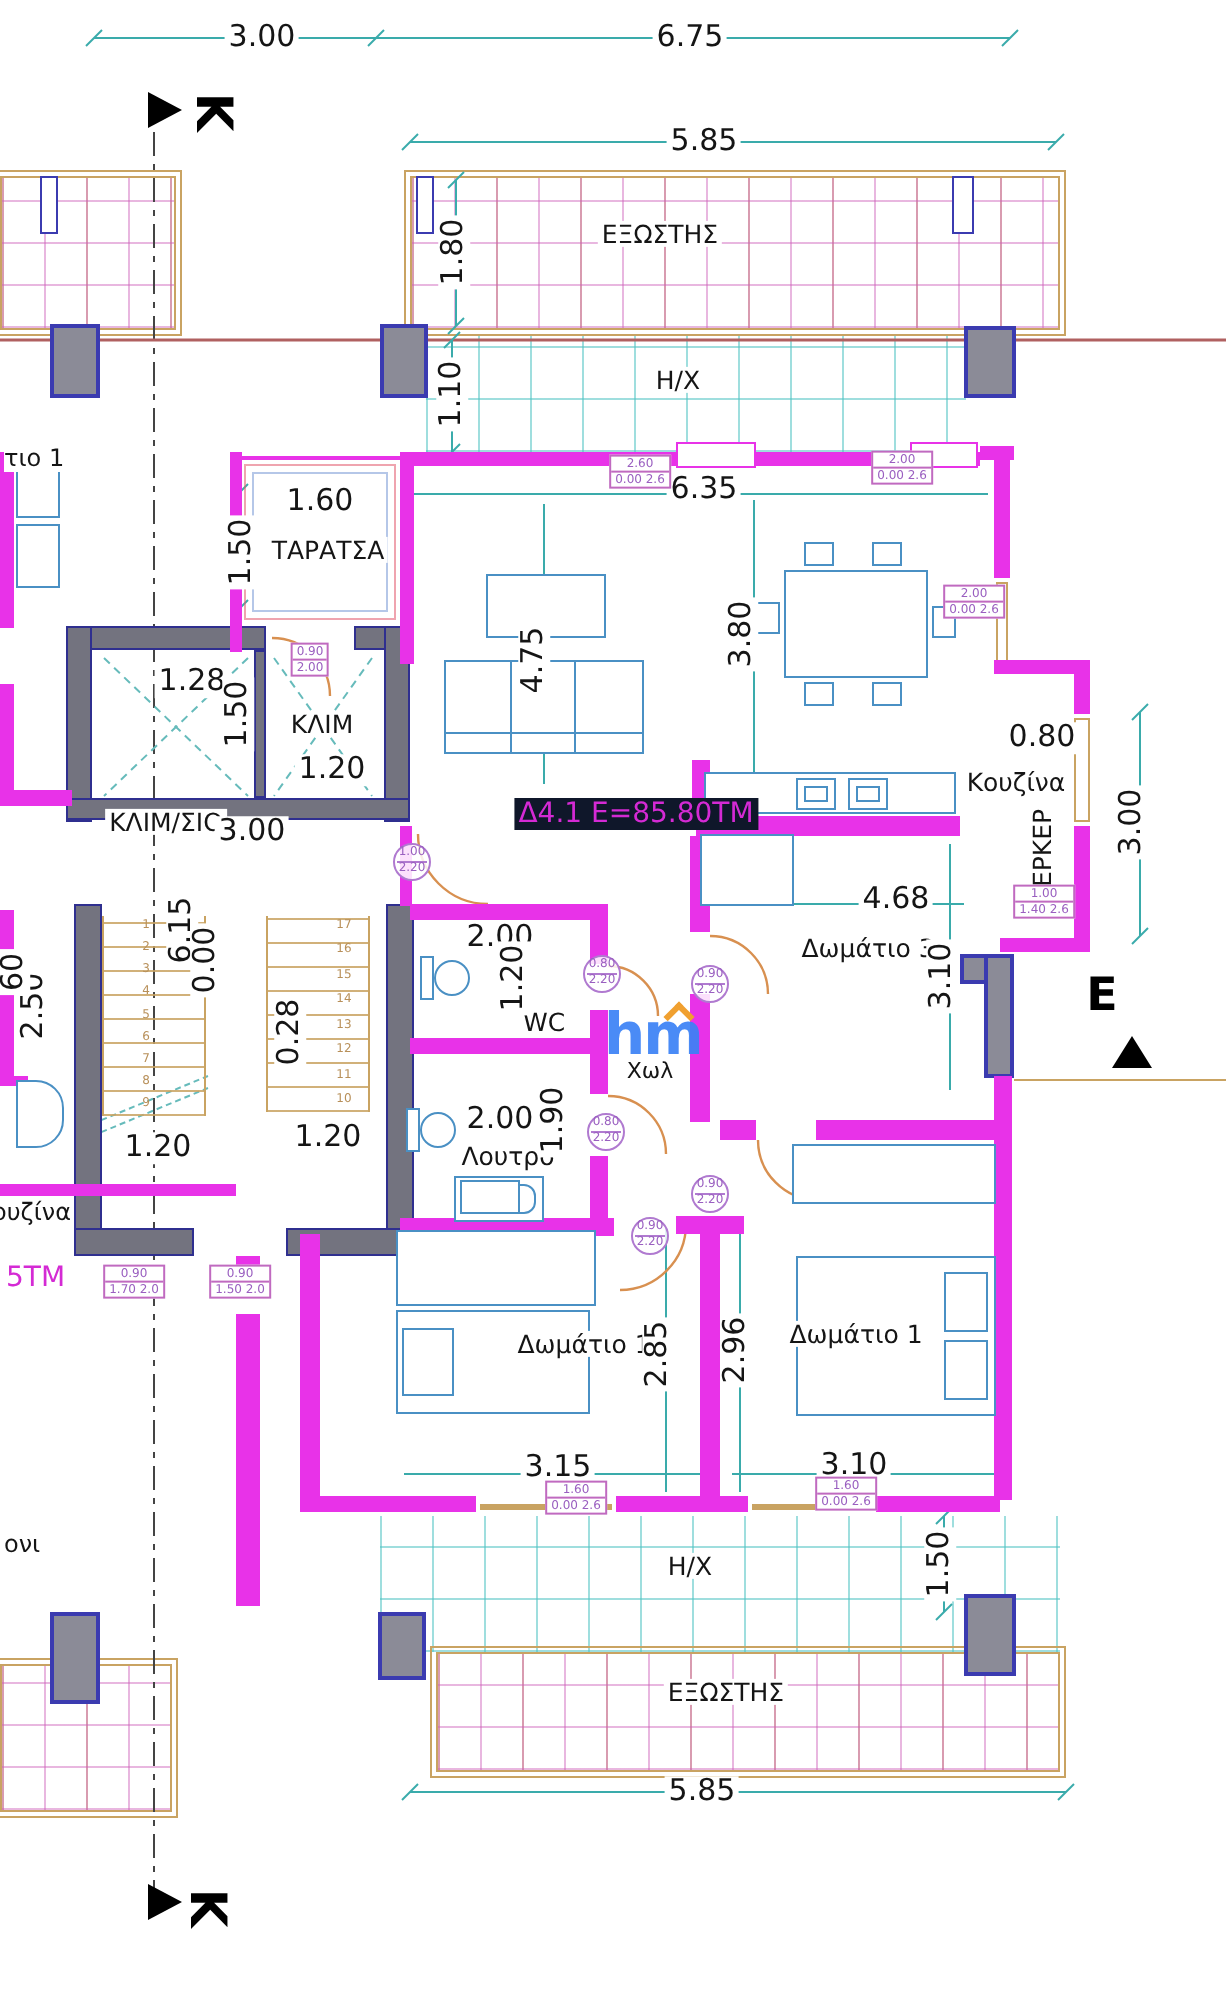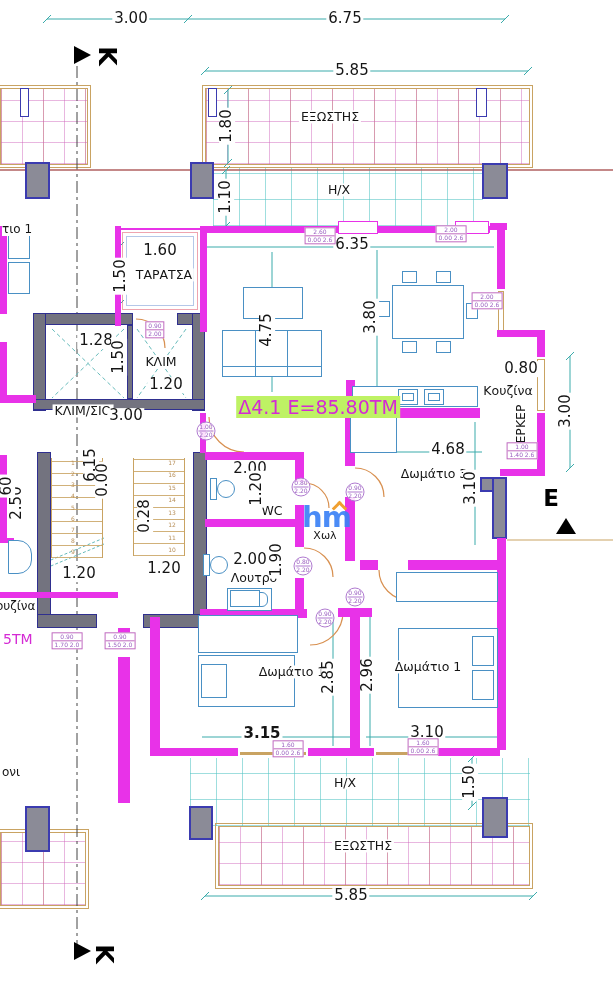--- a/index.html
+++ b/index.html
@@ -30,21 +30,21 @@
   .f{position:absolute;border:1px solid var(--furn);background:#fff;}
   .round{border-radius:50%;}
   .treads{position:absolute;border-left:1px solid var(--tan);border-right:1px solid var(--tan);
     background-image:repeating-linear-gradient(0deg, rgba(201,163,98,.85) 0 1px, transparent 1px 12px);}
   .lbl{position:absolute;transform:translate(-50%,-50%);font-size:15px;color:#151515;
     white-space:nowrap;background:#fff;padding:0 2px;line-height:1.05;}
   .v{transform:translate(-50%,-50%) rotate(-90deg);}
   .rm{font-size:12.5px;}
   .sm{font-size:11px;}
   .frag{position:absolute;transform:translateY(-50%);font-size:12px;color:#151515;background:#fff;white-space:nowrap;}
-  .apt{position:absolute;transform:translate(-50%,-50%);font-size:19px;color:var(--lab);white-space:nowrap;background:#bef264;padding:0 2px;}
+  .apt{position:absolute;transform:translate(-50%,-50%);font-size:14px;color:var(--lab);white-space:nowrap;background:#0f172a;padding:0 2px;}
   .dtag{position:absolute;transform:translate(-50%,-50%);width:19px;height:19px;border-radius:50%;
     border:1px solid #b07ad0;background:rgba(255,255,255,.85);display:flex;flex-direction:column;
     align-items:center;justify-content:center;font-size:6px;line-height:1.15;color:var(--purp);}
   .dtag span:first-child{border-bottom:1px solid #b07ad0;padding:0 1px;}
   .wtag{position:absolute;transform:translate(-50%,-50%);border:1px solid #c06ac0;background:#fff;
     font-size:6px;line-height:1.2;color:var(--purp);text-align:center;white-space:nowrap;}
   .wtag span{display:block;padding:0 2px;}
   .wtag span:first-child{border-bottom:1px solid #c06ac0;}
   .tri-r{position:absolute;width:0;height:0;border-top:9px solid transparent;border-bottom:9px solid transparent;border-left:17px solid #000;}
   .tri-u{position:absolute;width:0;height:0;border-left:10px solid transparent;border-right:10px solid transparent;border-bottom:16px solid #000;}
@@ -326,21 +326,21 @@
   <div class="lbl" style="left:79px;top:574px;">1.20</div>
   <div class="lbl" style="left:164px;top:569px;">1.20</div>
   <div class="lbl v" style="left:17px;top:503px;">2.50</div>
   <div class="lbl v" style="left:7px;top:486px;">60</div>
   <div class="lbl" style="left:250px;top:469px;">2.00</div>
   <div class="lbl v" style="left:257px;top:489px;">1.20</div>
   <div class="lbl" style="left:250px;top:560px;">2.00</div>
   <div class="lbl v" style="left:277px;top:560px;">1.90</div>
   <div class="lbl v" style="left:329px;top:677px;">2.85</div>
   <div class="lbl v" style="left:368px;top:675px;">2.96</div>
-  <div class="lbl" style="left:262px;top:734px;font-weight:bold;">3.15</div>
+  <div class="lbl" style="left:279px;top:734px;">3.15</div>
   <div class="lbl" style="left:427px;top:733px;">3.10</div>
   <div class="lbl v" style="left:470px;top:782px;">1.50</div>
   <div class="lbl" style="left:351px;top:896px;">5.85</div>
 
   <div class="frag" style="left:2px;top:229px;">τιο 1</div>
   <div class="frag" style="left:-4px;top:606px;">ουζίνα</div>
   <div class="frag" style="left:3px;top:639px;color:var(--lab);font-size:14px;">5ΤΜ</div>
   <div class="frag" style="left:2px;top:772px;">ονι</div>
 
   <div class="dtag" style="left:206px;top:431px;">

